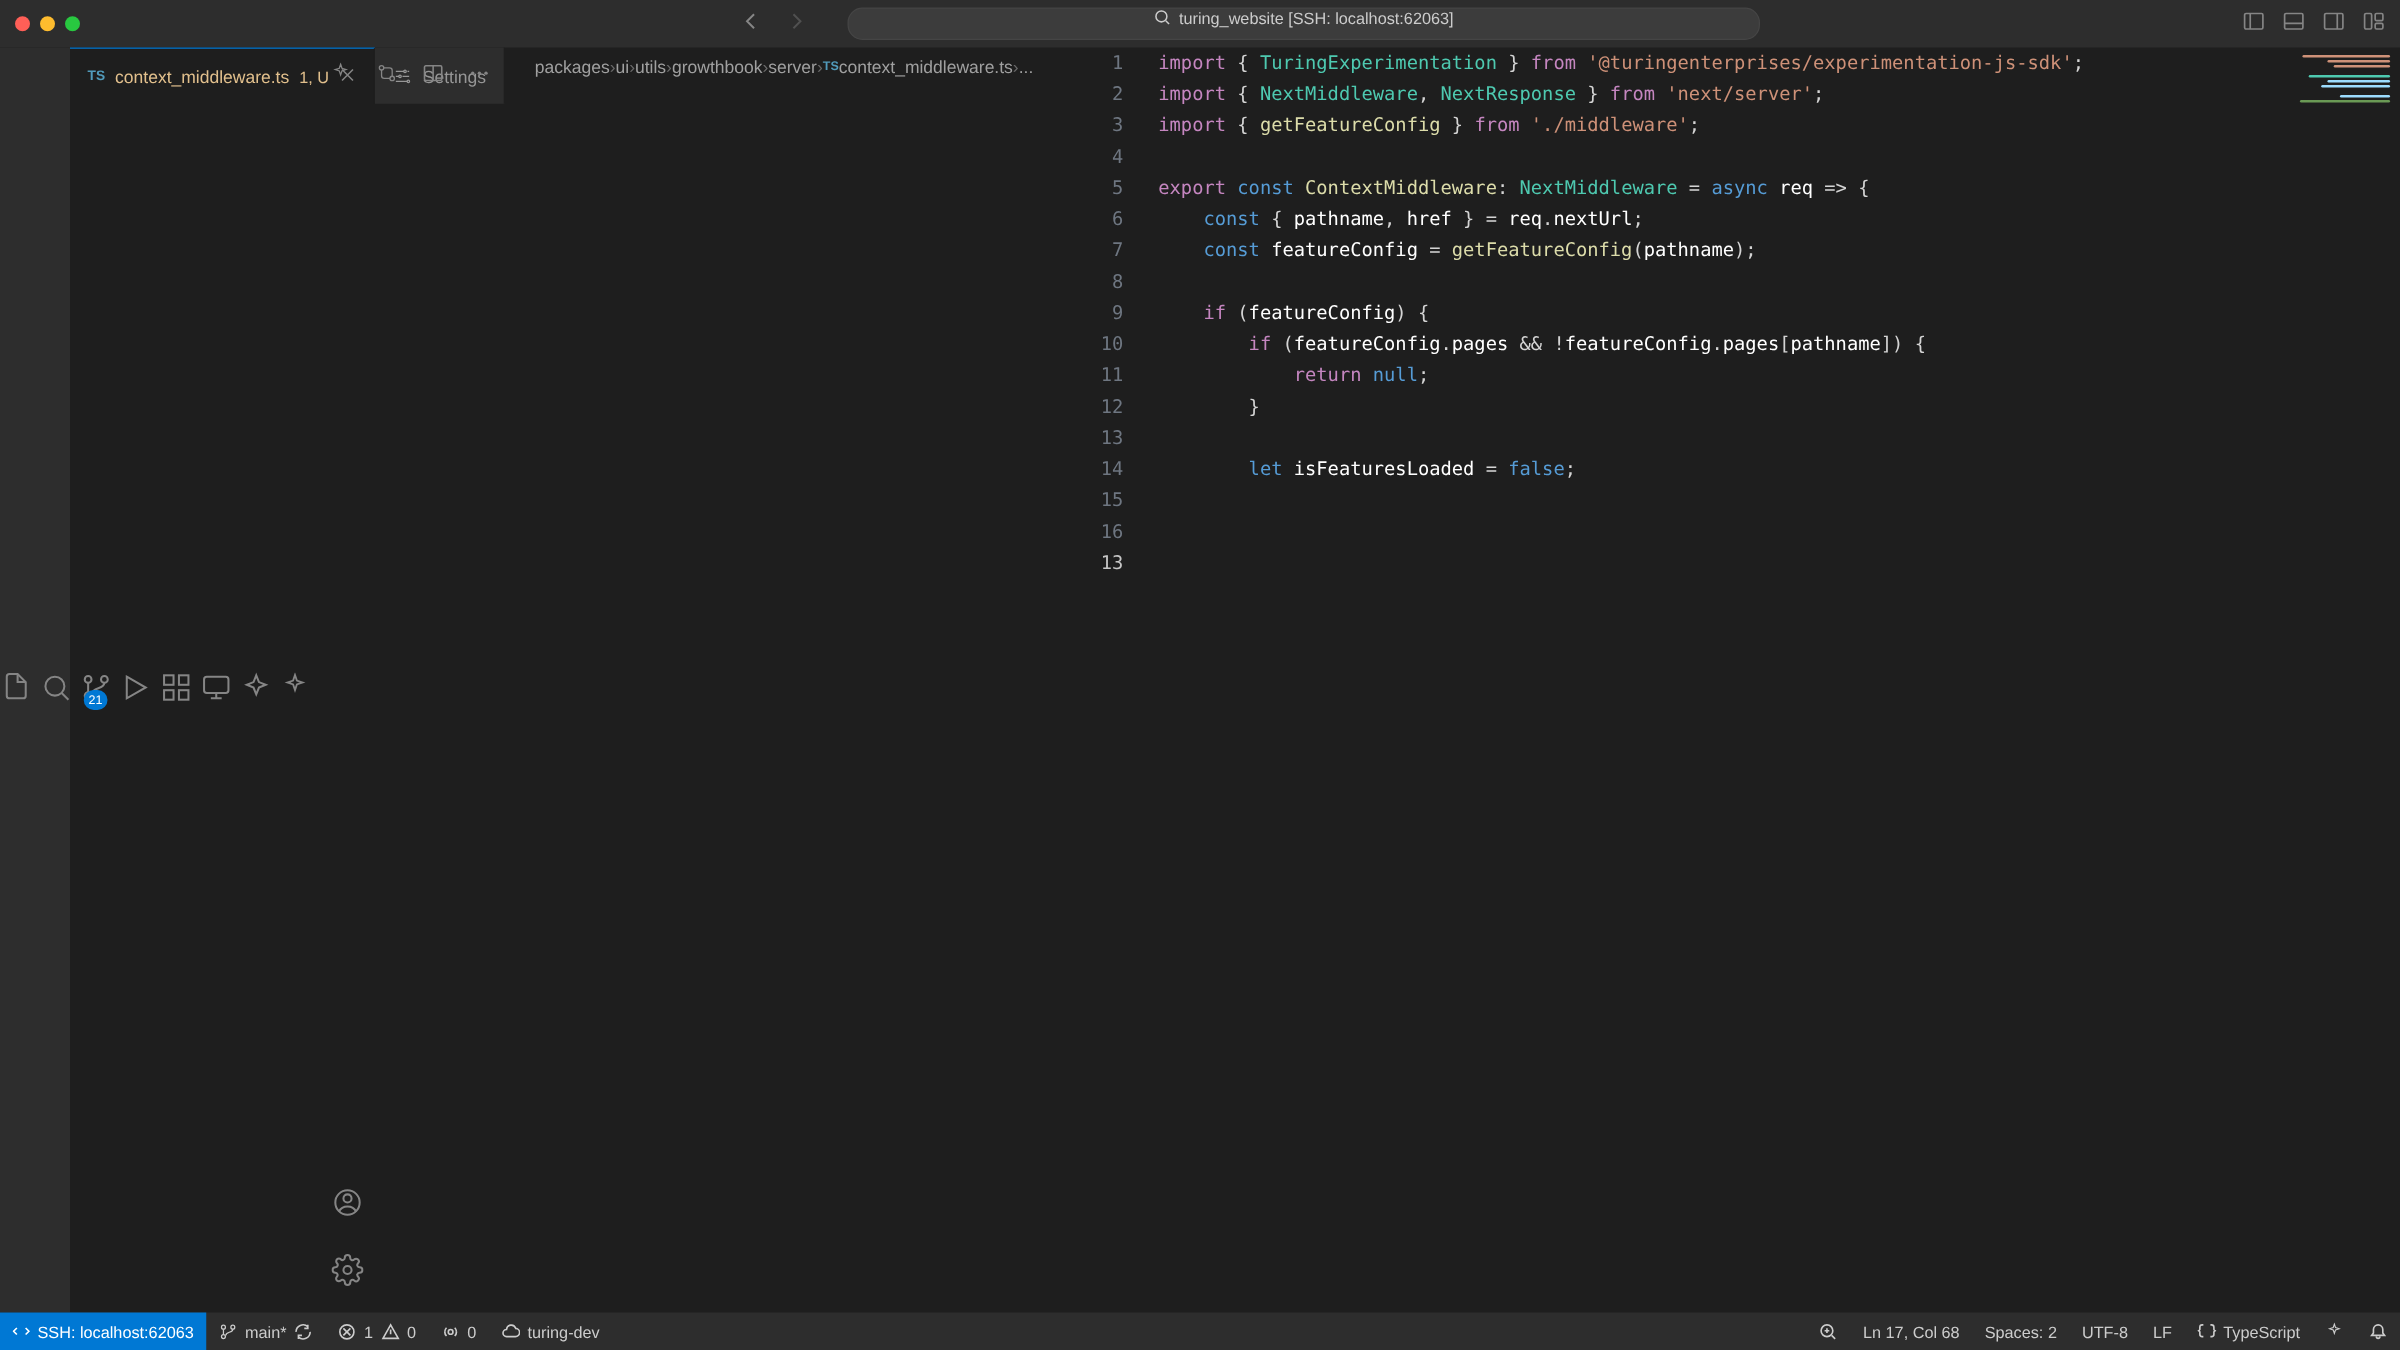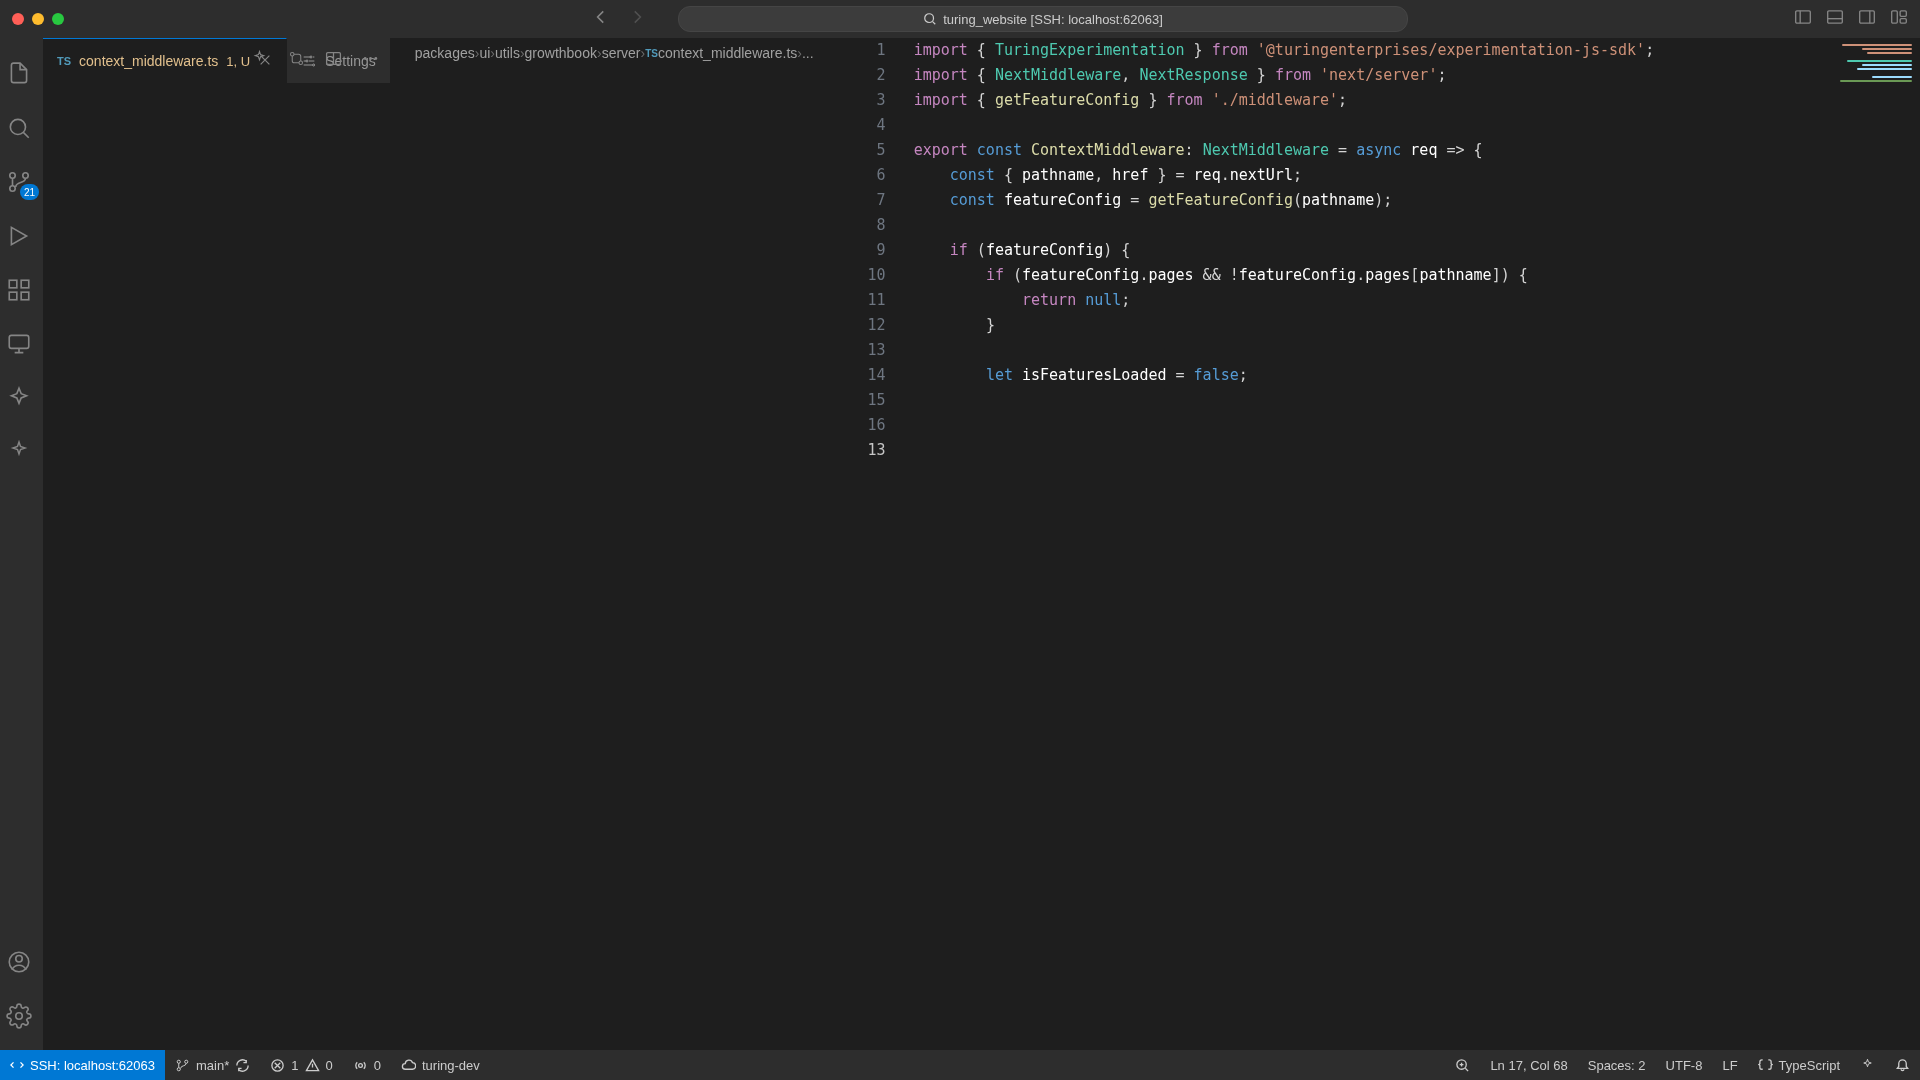--- a/index.html
+++ b/index.html
@@ -32,40 +32,39 @@
 .nav-arrows { display: flex; gap: 18px; margin-left: 520px; }
 .nav-arrow { color: #858585; cursor: pointer; }
 .nav-arrow.disabled { color: #505050; }
 .command-center {
   background: #3c3c3c;
   border: 1px solid #454545;
   border-radius: 12px;
   height: 26px;
   width: 730px;
   display: flex;
-  align-items: center;
   justify-content: center;
   gap: 6px;
   color: #cccccc;
   margin-left: 24px;
   font-size: 13px;
 }
 .titlebar-right { position: absolute; right: 12px; display: flex; gap: 14px; }
 .titlebar-right svg { color: #858585; }
 
 
 .main { flex: 1; display: flex; min-height: 0; }
 
 
 .activity-bar {
-  width: 43px;
+  width: 56px;
   background: #2d2d2d;
   display: flex;
-  flex-direction: column;
-  align-items: flex-end;
+  flex-direction: row;
+  align-items: center;
   padding-top: 12px;
   gap: 6px;
 }
 .activity-item {
   width: 48px; height: 48px;
   display: flex; align-items: center; justify-content: center;
   color: #858585; cursor: pointer;
   position: relative;
 }
 .activity-badge {

